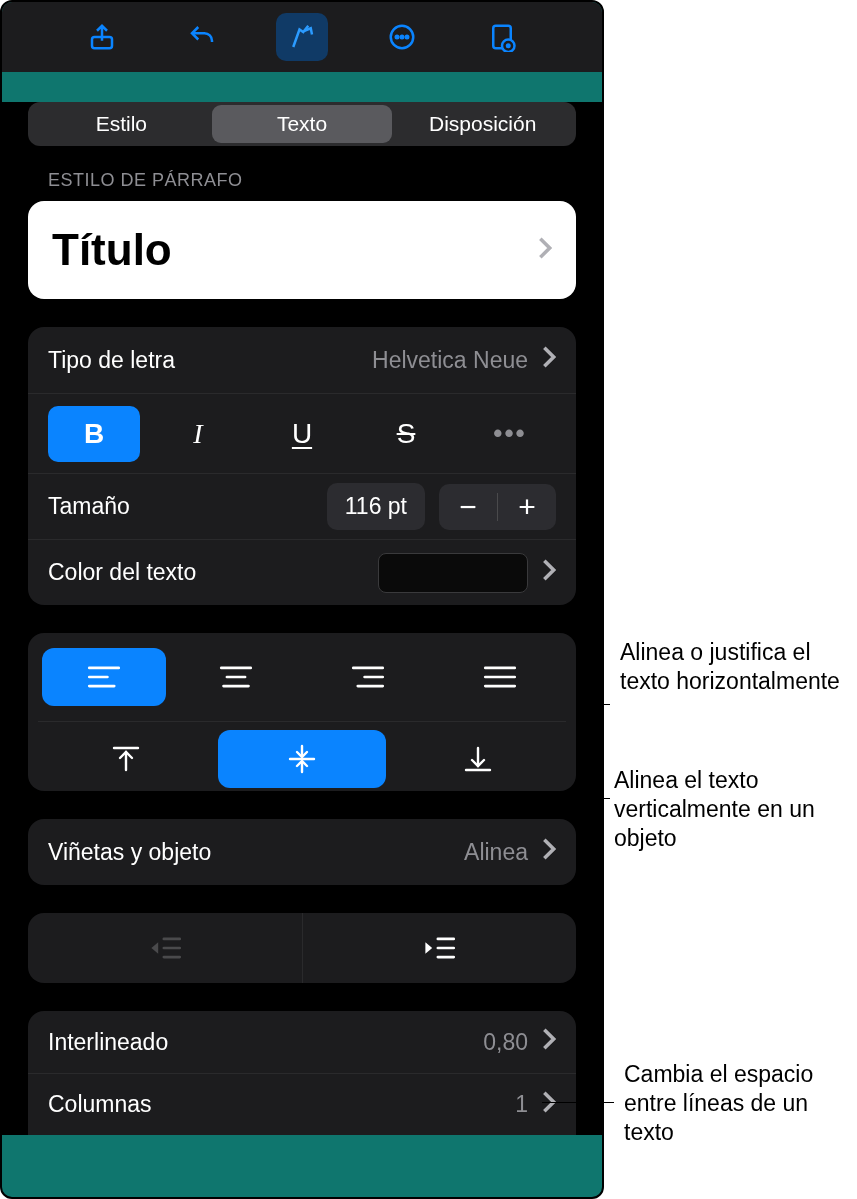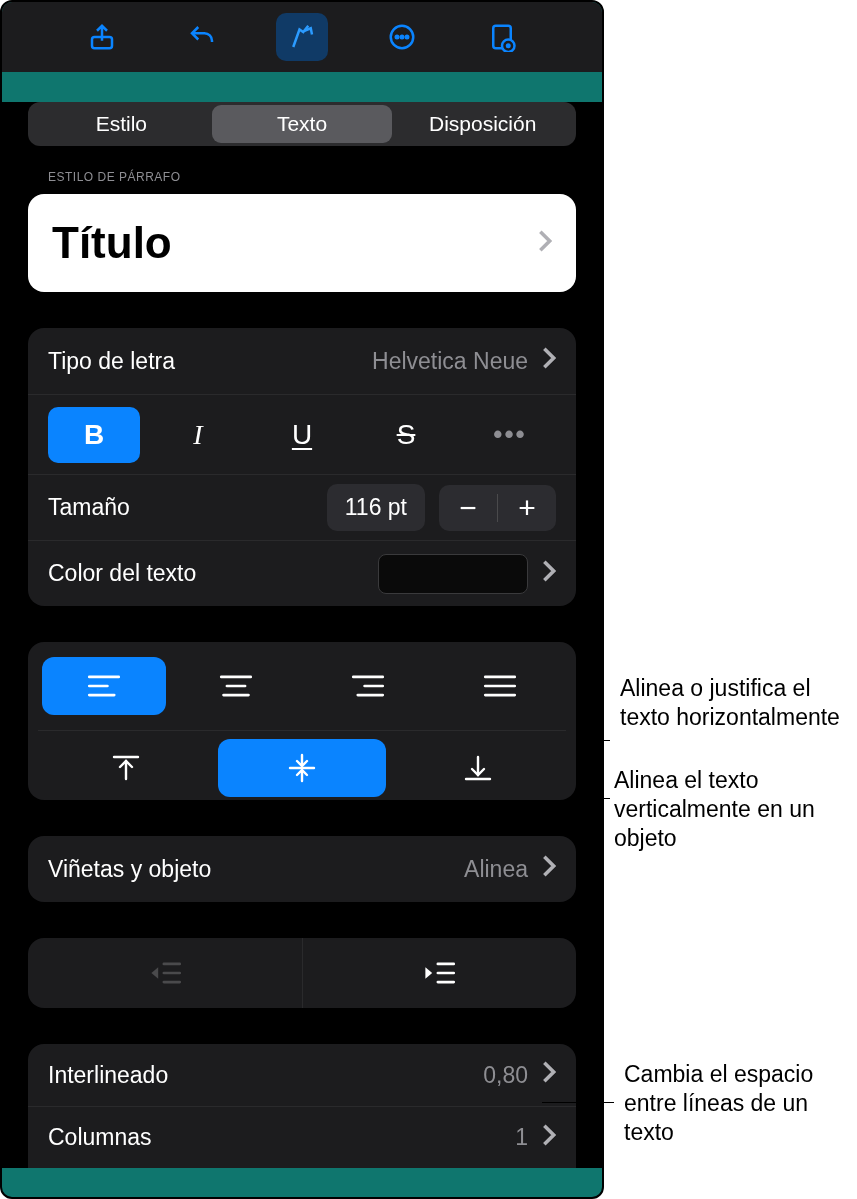--- a/index.html
+++ b/index.html
@@ -18,32 +18,32 @@
   .segmented {
     display: flex; background: #2c2c2e; border-radius: 12px; margin: 30px 0 24px 0;
     height: 44px; align-items:center; padding:3px;
   }
   .segmented .seg {
     flex:1; text-align:center; color:#fff; font-size:21px; font-weight:400;
     height:100%; display:flex; align-items:center; justify-content:center; border-radius:9px;
   }
   .segmented .seg.active { background:#5a5a5e; font-weight:500; }
   
-  .section-label { color:#8e8e93; font-size:12px; letter-spacing:0.5px; margin: 14px 0 10px 20px; text-transform: uppercase; }
+  .section-label { color:#8e8e93; font-size:18px; letter-spacing:0.5px; margin: 14px 0 10px 20px; text-transform: uppercase; }
   
   .paragraph-style {
     background:#fff; border-radius:16px; height:98px; display:flex; align-items:center;
     justify-content:space-between; padding:8px 24px;
   }
   .paragraph-style .pstyle-title { color:#000; font-size:44px; font-weight:700; }
   .chevron { color:#b0b0b5; }
   .chevron svg { width:14px; height:24px; }
   
   .group {
-    background:#1c1c1e; border-radius:16px; margin-top:36px; overflow:hidden;
+    background:#1c1c1e; border-radius:16px; margin-top:28px; overflow:hidden;
   }
   .row {
     display:flex; align-items:center; justify-content:space-between; padding:0 20px;
     height:66px; color:#fff; font-size:23px;
   }
   .row .right { display:flex; align-items:center; gap:14px; }
   .row .value { color:#8e8e93; font-size:23px; }
   .row + .row, .subdivider { border-top:1px solid #2a2a2c; }
   
   .fontstyle-row { height:80px; display:flex; align-items:center; padding:0 20px; gap:0; }
@@ -293,21 +293,21 @@
           <span class="value">1</span>
           <span class="chevron"><svg viewBox="0 0 12 20" fill="none" stroke="currentColor" stroke-width="3">
                 <path d="M2 2l8 8-8 8"></path>
               </svg></span>
         </span>
       </div>
     </div>
   </div>
 </div>
 
-<div class="callout" style="left:578px; top:638px; width:280px; height:120px;margin-top:36px;">
+<div class="callout" style="left:578px; top:638px; width:280px; height:120px;">
   <div class="line" style="left:0; top:30px; width:1px; height:72px;"></div>
   <div class="line" style="left:0; top:66px; width:32px; height:1px;"></div>
   <div class="text" style="left:42px; top:0; width:230px;">Alinea o justifica el texto horizontalmente</div>
 </div>
 
 <div class="callout" style="left:578px; top:752px; width:280px; height:120px;">
   <div class="line" style="left:0; top:10px; width:1px; height:72px;"></div>
   <div class="line" style="left:0; top:46px; width:32px; height:1px;"></div>
   <div class="text" style="left:36px; top:14px; width:230px;">Alinea el texto verticalmente en un objeto</div>
 </div>

